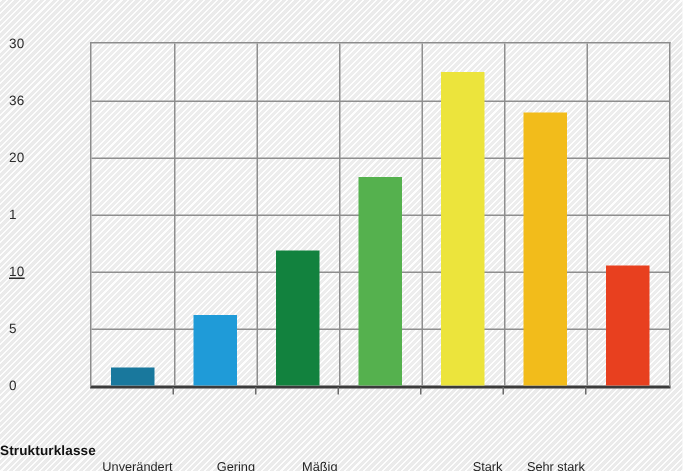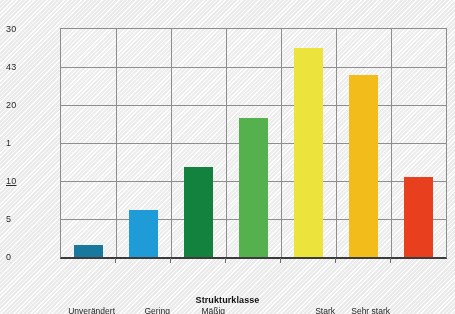--- a/index.html
+++ b/index.html
@@ -104,39 +104,39 @@
     top: 258px;
     width: 1px;
     height: 5px;
     background: #6a6a6a;
   }
   #xaxis-title {
     position: absolute;
     left: 0;
     top: 295px;
     width: 455px;
-    text-align: center;
+    text-align: left;
     font-size: 9px;
     font-weight: bold;
     color: #111111;
     letter-spacing: 0.1px;
   }
 </style>
 </head>
 <body>
 
 <div id="figure">
 
   <div id="yaxis">
       <div class="ytick-label" style="top: 229px;">0</div>
       <div class="ytick-label" style="top: 191px;">5</div>
       <div class="ytick-label" style="top: 153px; text-decoration: underline;">10</div>
       <div class="ytick-label" style="top: 115px;">1</div>
       <div class="ytick-label" style="top: 77px;">20</div>
-      <div class="ytick-label" style="top: 39px;">43</div>
+      <div class="ytick-label" style="top: 39px;">36</div>
       <div class="ytick-label" style="top: 1px;">30</div>
     </div>
 
   <div id="plot">
       <div class="hgrid" style="top: 190px;"></div>
       <div class="hgrid" style="top: 152px;"></div>
       <div class="hgrid" style="top: 114px;"></div>
       <div class="hgrid" style="top: 76px;"></div>
       <div class="hgrid" style="top: 38px;"></div>
       <div class="vgrid" style="left: 55px;"></div>

